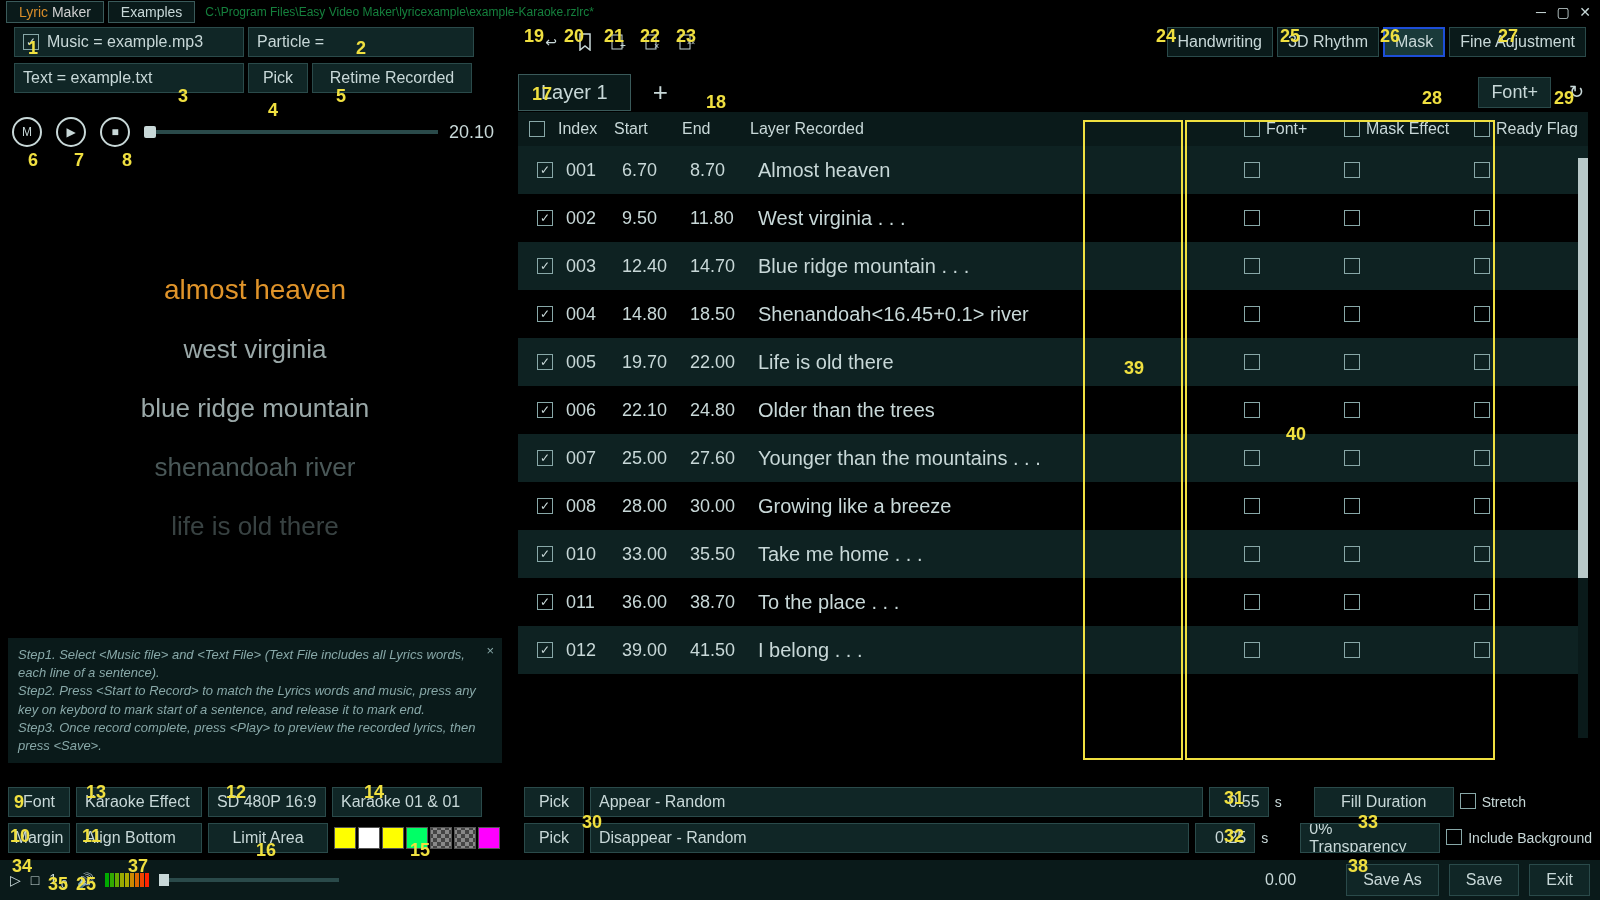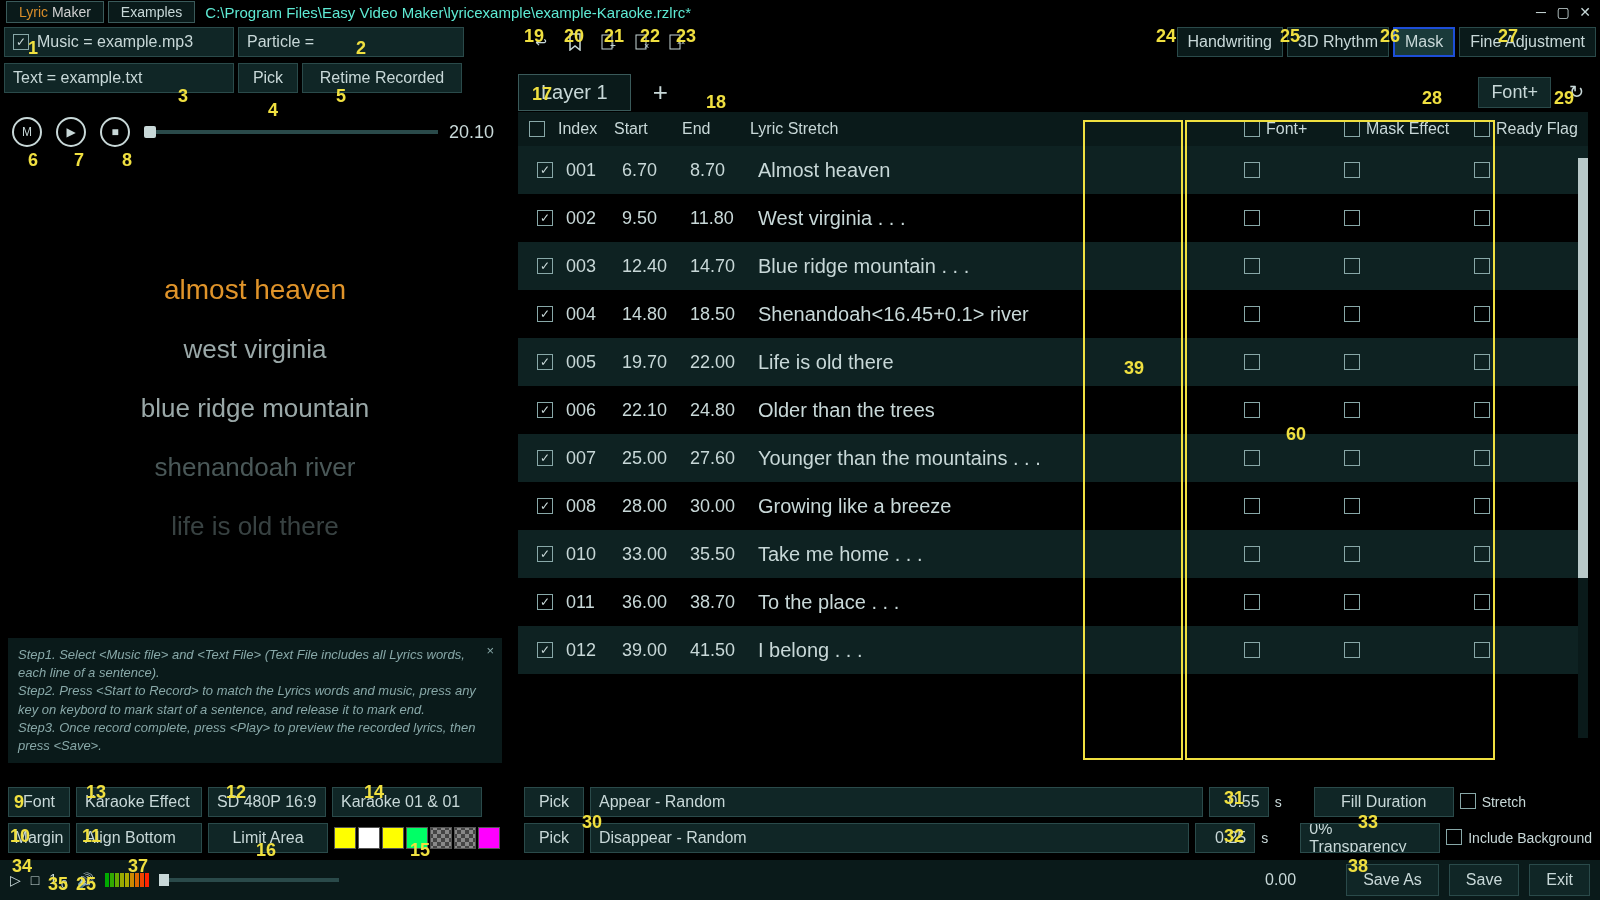--- a/index.html
+++ b/index.html
@@ -3,25 +3,25 @@
 <meta charset="utf-8">
 <style>
 * { box-sizing: border-box; margin: 0; padding: 0; font-family: Arial, sans-serif; }
 body { background: #000; color: #c8d8d8; font-size: 14px; overflow: hidden; width: 1600px; height: 900px; position: relative; }
 
 
 .titlebar { height: 24px; display: flex; align-items: center; background: #000; padding: 0 6px; }
 .titlebar .tab { padding: 2px 12px; border: 1px solid #3a5a5a; margin-right: 4px; background: #0a1a1a; cursor: pointer; font-size: 14px; }
 .titlebar .tab.active { color: #d0d0d0; }
 .titlebar .tab.active .orange { color: #d98d2a; }
-.titlebar .filepath { flex: 1; color: #5eead4; font-size: 15px; padding-left: 6px; }
+.titlebar .filepath { flex: 1; color: #15803d; font-size: 12px; padding-left: 6px; }
 .titlebar .winbtn { width: 18px; height: 14px; margin-left: 4px; cursor: pointer; display: inline-flex; align-items: center; justify-content: center; }
 
 
-.toprow { display: flex; align-items: center; height: 36px; padding: 0 4px; gap: 4px; }
+.toprow { display: flex; align-items: center; height: 36px; padding: 0 14px; gap: 4px; }
 .field { background: #102626; border: 1px solid #2a4a4a; height: 30px; display: flex; align-items: center; padding: 0 8px; color: #c8d8d8; font-size: 16px; }
 .btn { background: #102626; border: 1px solid #2a4a4a; height: 30px; display: flex; align-items: center; justify-content: center; padding: 0 10px; color: #c8d8d8; cursor: pointer; font-size: 16px; }
 .btn.dark { background: #0a1a1a; }
 .btn.selected { background: #1a3a3a; border: 2px solid #1d4ed8; }
 
 .small-icon-btn { width: 30px; height: 30px; display: inline-flex; align-items: center; justify-content: center; cursor: pointer; }
 
 
 .playbar { display: flex; align-items: center; height: 40px; padding: 0 12px; gap: 14px; }
 .circle-btn { width: 30px; height: 30px; border: 2px solid #c8d8d8; border-radius: 50%; display: flex; align-items: center; justify-content: center; cursor: pointer; font-size: 12px; }
@@ -178,21 +178,21 @@
     <div class="fontplus-btn">Font+</div>
     <span class="redo-btn">↻</span>
   </div>
   <div class="tblhead">
     <div class="col c-chk">
         <span class="chkbox"></span>
       </div>
     <div class="col c-idx">Index</div>
     <div class="col c-start">Start</div>
     <div class="col c-end">End</div>
-    <div class="col c-lyric">Lyric Stretch</div>
+    <div class="col c-lyric">Layer Recorded</div>
     <div class="col c-font">
         <span class="chkbox"></span>
         <span>Font+</span>
       </div>
     <div class="col c-mask">
         <span class="chkbox"></span>
         <span>Mask Effect</span>
       </div>
     <div class="col c-ready">
         <span class="chkbox"></span>
@@ -513,13 +513,13 @@
 <span class="lbl" style="top:812px;left:582px">30</span>
 <span class="lbl" style="top:788px;left:1224px">31</span>
 <span class="lbl" style="top:826px;left:1224px">32</span>
 <span class="lbl" style="top:812px;left:1358px">33</span>
 <span class="lbl" style="top:856px;left:12px">34</span>
 <span class="lbl" style="top:874px;left:48px">35</span>
 <span class="lbl" style="top:874px;left:76px">25</span>
 <span class="lbl" style="top:856px;left:128px">37</span>
 <span class="lbl" style="top:856px;left:1348px">38</span>
 <span class="lbl" style="top:358px;left:1124px">39</span>
-<span class="lbl" style="top:424px;left:1286px">60</span>
+<span class="lbl" style="top:424px;left:1286px">40</span>
 
 </body></html>

